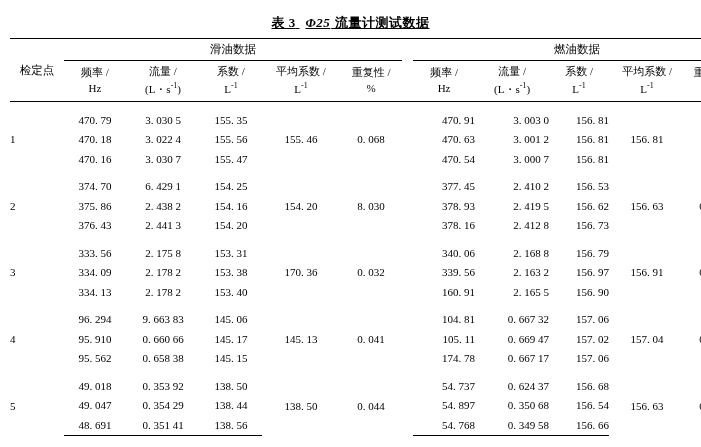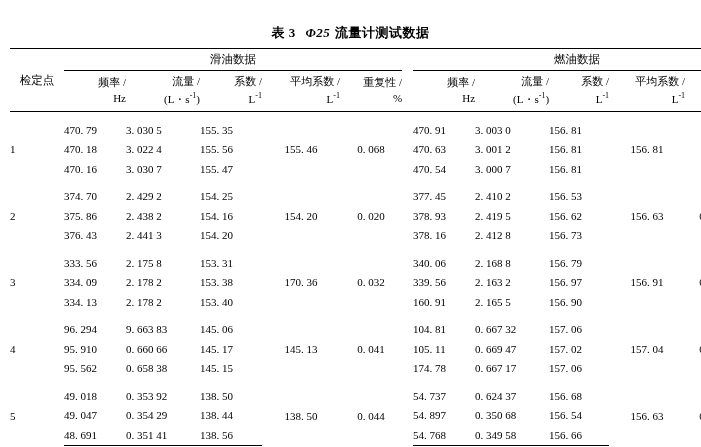--- a/index.html
+++ b/index.html
@@ -19,22 +19,23 @@
     width: 701px;
     height: 447px;
     box-sizing: border-box;
     padding: 0 10px;
   }
   .caption {
     text-align: center;
     font-size: 13px;
     font-weight: bold;
     letter-spacing: 0.5px;
-    padding-top: 24px;
+    padding-top: 14px;
     padding-bottom: 6px;
+    text-decoration: underline;
   }
   .caption .cap-num {
     font-weight: bold;
   }
   .caption .cap-sym {
     font-style: italic;
     font-weight: bold;
     padding-left: 6px;
     padding-right: 1px;
   }
@@ -65,45 +66,45 @@
     text-align: center;
     font-size: 11.5px;
     height: 21px;
     padding-top: 2px;
     margin-top: 12px;
   }
   .grouphdr td.grp {
     border-bottom: 0.9px solid #000;
   }
   .colhdr td {
-    text-align: right;
+    text-align: center;
     font-size: 11px;
     line-height: 1.45;
     height: 40px;
     padding-top: 3px;
     padding-bottom: 3px;
   }
   .colhdr td .l1 { display: block; }
   .colhdr td .l2 { display: block; }
   td.pointcol {
     text-align: left;
     padding-left: 6px;
   }
   .hdr-point {
     font-size: 11.5px;
     text-align: center;
   }
   td.num {
-    text-align: left;
+    text-align: center;
     padding-left: 14px;
     height: 19.5px;
     white-space: nowrap;
   }
   td.numc {
-    text-align: left;
+    text-align: right;
     padding-left: 10px;
     height: 19.5px;
     white-space: nowrap;
   }
   td.mid {
     text-align: center;
     padding-left: 10px;
     white-space: nowrap;
   }
   .grp-sep {
@@ -252,24 +253,24 @@
           <td></td>
           <td></td>
           <td></td>
           <td></td>
           <td></td>
     </tr>
 
     <tr>
       <td class="pointcol" rowspan="3">2</td>
       <td class="num">374. 70</td>
-      <td class="num">2. 429 2</td>
+      <td class="num">6. 429 1</td>
       <td class="num">154. 25</td>
       <td class="mid" rowspan="3">154. 20</td>
-      <td class="mid" rowspan="3">0. 020</td>
+      <td class="mid" rowspan="3">8. 030</td>
       <td class="grp-sep" rowspan="3"></td>
       <td class="numc">377. 45</td>
       <td class="numc">2. 410 2</td>
       <td class="numc">156. 53</td>
       <td class="mid" rowspan="3">156. 63</td>
       <td class="mid" rowspan="3">0. 065</td>
     </tr>
     <tr>
       <td class="num">375. 86</td>
       <td class="num">2. 438 2</td>

